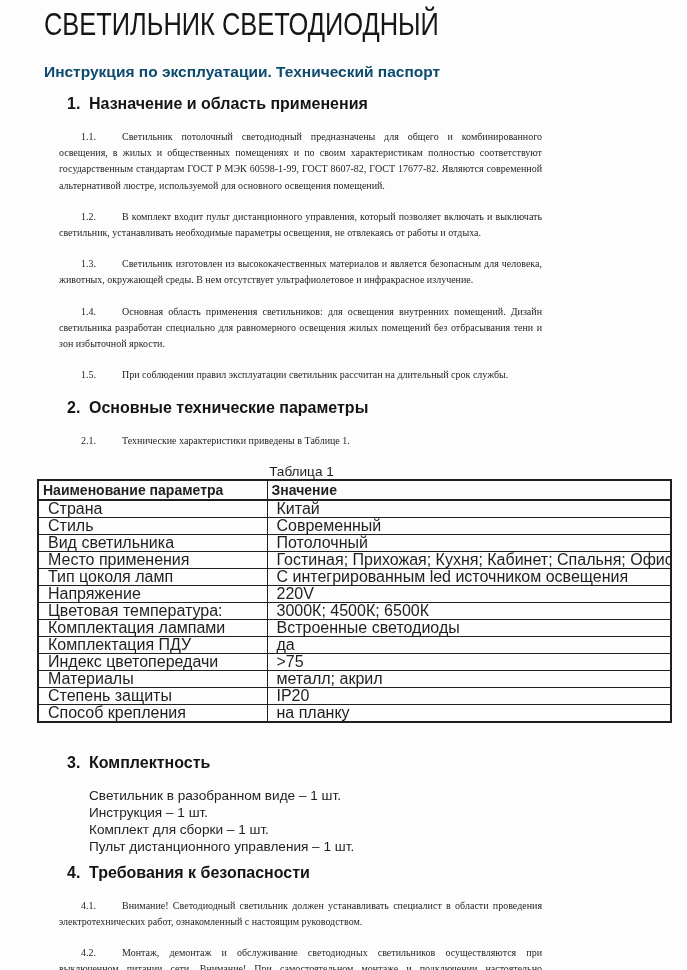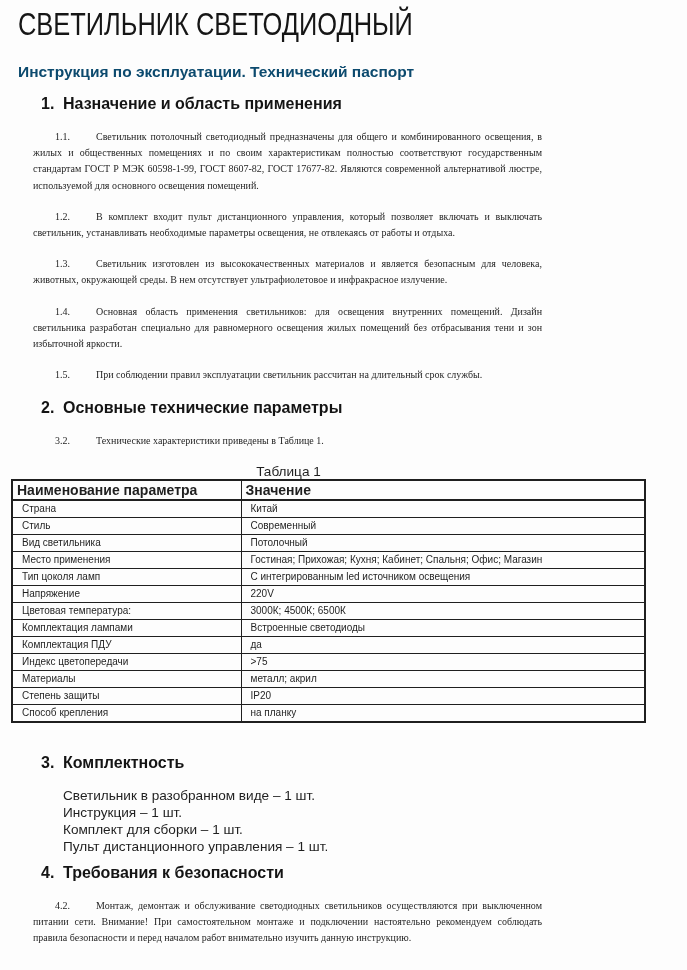--- a/index.html
+++ b/index.html
@@ -9,21 +9,21 @@
     width: 687px;
     height: 970px;
     overflow: hidden;
     font-family: "Liberation Sans", sans-serif;
     color: #1f1f1f;
   }
   .page {
     box-sizing: border-box;
     width: 586px;
     height: 970px;
-    padding: 6px 29px 0 18px;
+    padding: 6px 29px 0 44px;
     background: #fdfdfd;
   }
   .doc-title {
     font-size: 31px;
     font-weight: 400;
     line-height: 38px;
     margin: 0 0 18px 0;
     white-space: nowrap;
     transform: scaleX(0.82);
     transform-origin: left center;
@@ -81,21 +81,21 @@
   table.specs { border-width: 2px; }
   table.specs th {
     border-bottom-width: 2px;
     font-size: 14px;
     font-weight: 700;
     text-align: left;
     padding: 1px 4px;
     line-height: 16px;
   }
   table.specs td {
-    font-size: 10px;
+    font-size: 16px;
     line-height: 13px;
     padding: 1.5px 9px;
     overflow: hidden;
     white-space: nowrap;
   }
   table.specs col.c1 { width: 229px; }
   .kit-list {
     margin: 14px 0 0 45px;
     font-size: 13.6px;
     line-height: 17px;
@@ -121,21 +121,21 @@
   <p class="para"><span class="pnum">1.2.</span><span>В комплект входит пульт дистанционного управления, который позволяет включать и выключать светильник, устанавливать необходимые параметры освещения, не отвлекаясь от работы и отдыха.</span></p>
   <p class="para"><span class="pnum">1.3.</span><span>Светильник изготовлен из высококачественных материалов и является безопасным для человека, животных, окружающей среды. В нем отсутствует ультрафиолетовое и инфракрасное излучение.</span></p>
   <p class="para"><span class="pnum">1.4.</span><span>Основная область применения светильников: для освещения внутренних помещений. Дизайн светильника разработан специально для равномерного освещения жилых помещений без отбрасывания тени и зон избыточной яркости.</span></p>
   <p class="para"><span class="pnum">1.5.</span><span>При соблюдении правил эксплуатации светильник рассчитан на длительный срок службы.</span></p>
 
   <div class="sec-heading mt10">
     <span class="sec-num">2.</span>
     <span>Основные технические параметры</span>
   </div>
 
-  <p class="para"><span class="pnum">3.2.</span><span>Технические характеристики приведены в Таблице 1.</span></p>
+  <p class="para"><span class="pnum">2.1.</span><span>Технические характеристики приведены в Таблице 1.</span></p>
 
   <div class="table-caption">Таблица 1</div>
 
   <table class="specs">
     <colgroup>
         <col class="c1">
         <col class="c2">
       </colgroup>
     <thead>
       <tr>
@@ -209,15 +209,16 @@
     <div class="kit-item">Инструкция – 1 шт.</div>
     <div class="kit-item">Комплект для сборки – 1 шт.</div>
     <div class="kit-item">Пульт дистанционного управления – 1 шт.</div>
   </div>
 
   <div class="sec-heading mt6" style="margin-top:8px;">
     <span class="sec-num">4.</span>
     <span>Требования к безопасности</span>
   </div>
 
+  <p class="para"><span class="pnum">4.1.</span><span>Внимание! Светодиодный светильник должен устанавливать специалист в области проведения электротехнических работ, ознакомленный с настоящим руководством.</span></p>
   <p class="para"><span class="pnum">4.2.</span><span>Монтаж, демонтаж и обслуживание светодиодных светильников осуществляются при выключенном питании сети. Внимание! При самостоятельном монтаже и подключении настоятельно рекомендуем соблюдать правила безопасности и перед началом работ внимательно изучить данную инструкцию.</span></p>
 
 </div>
 
 </body></html>

